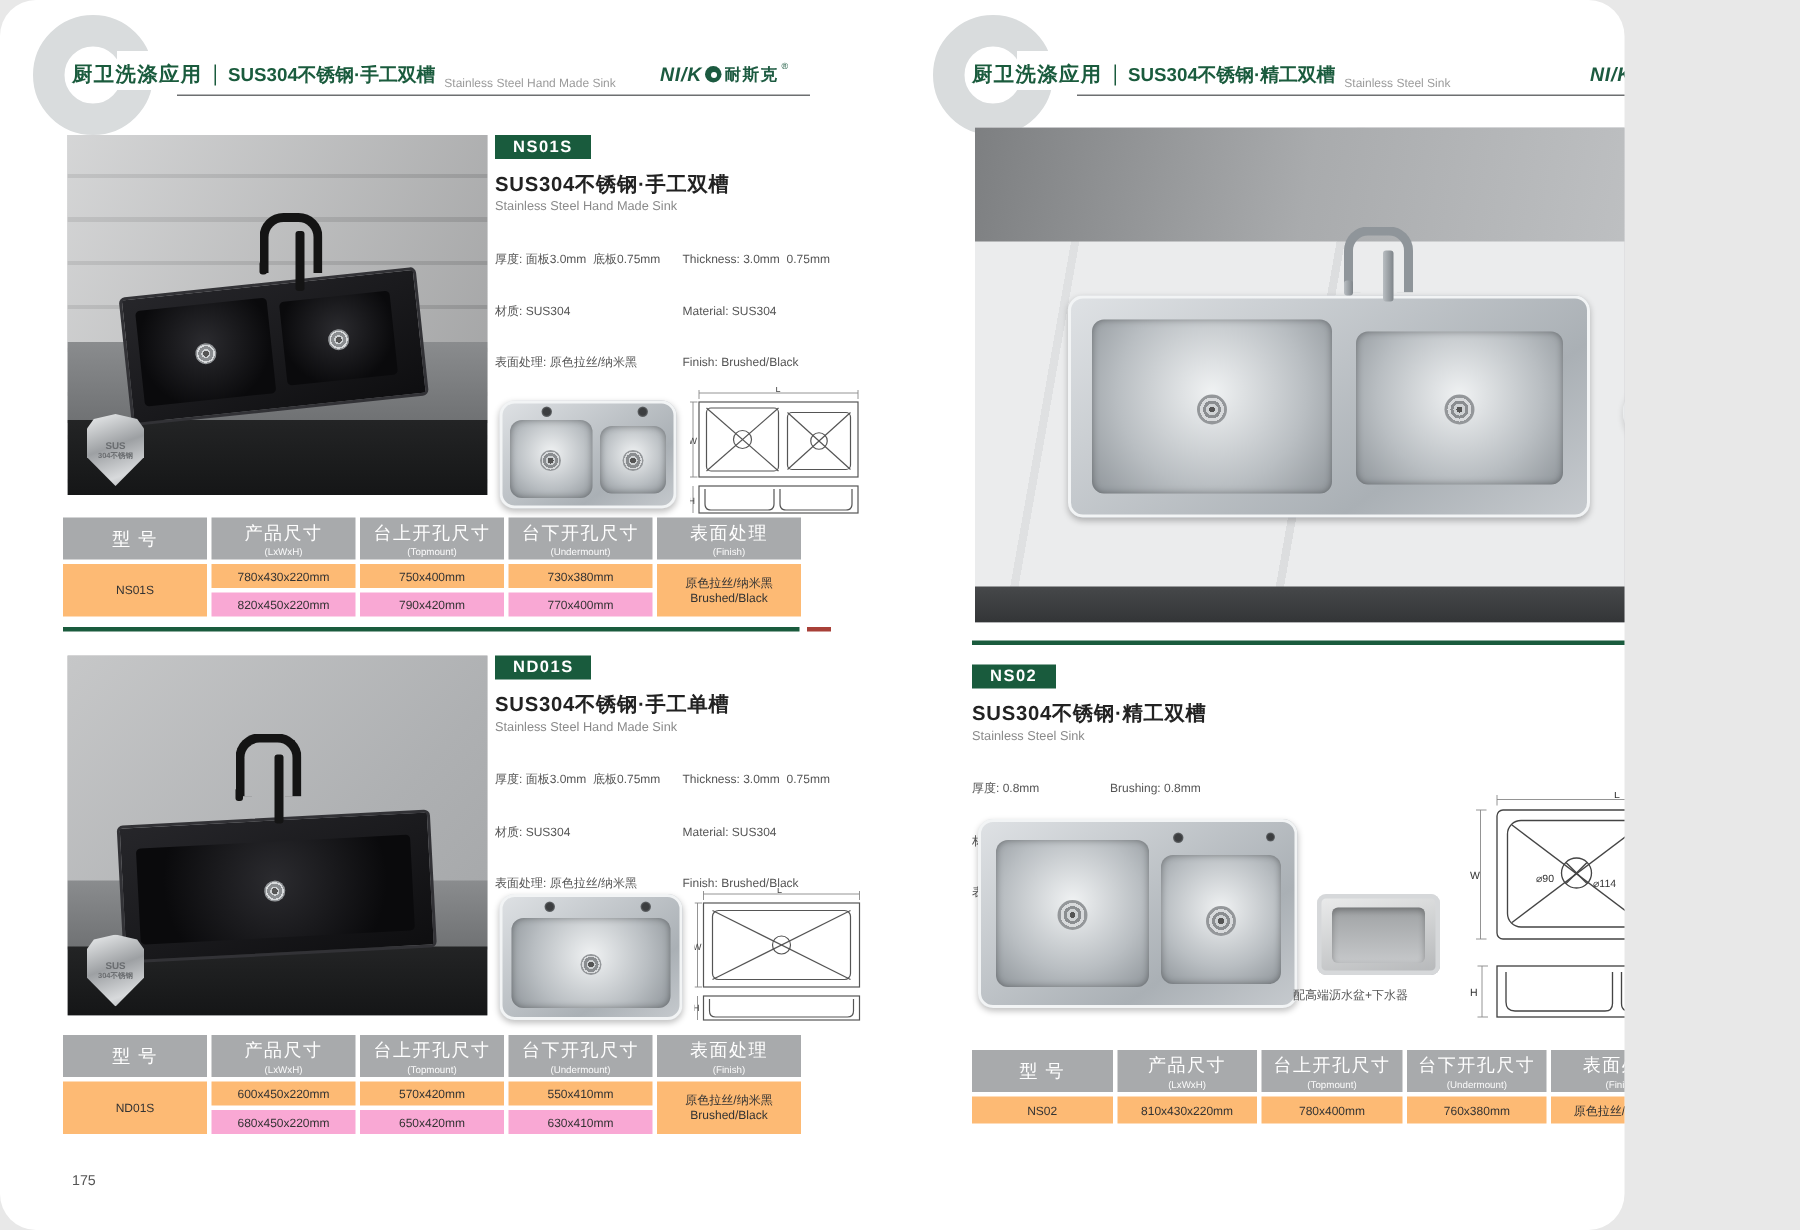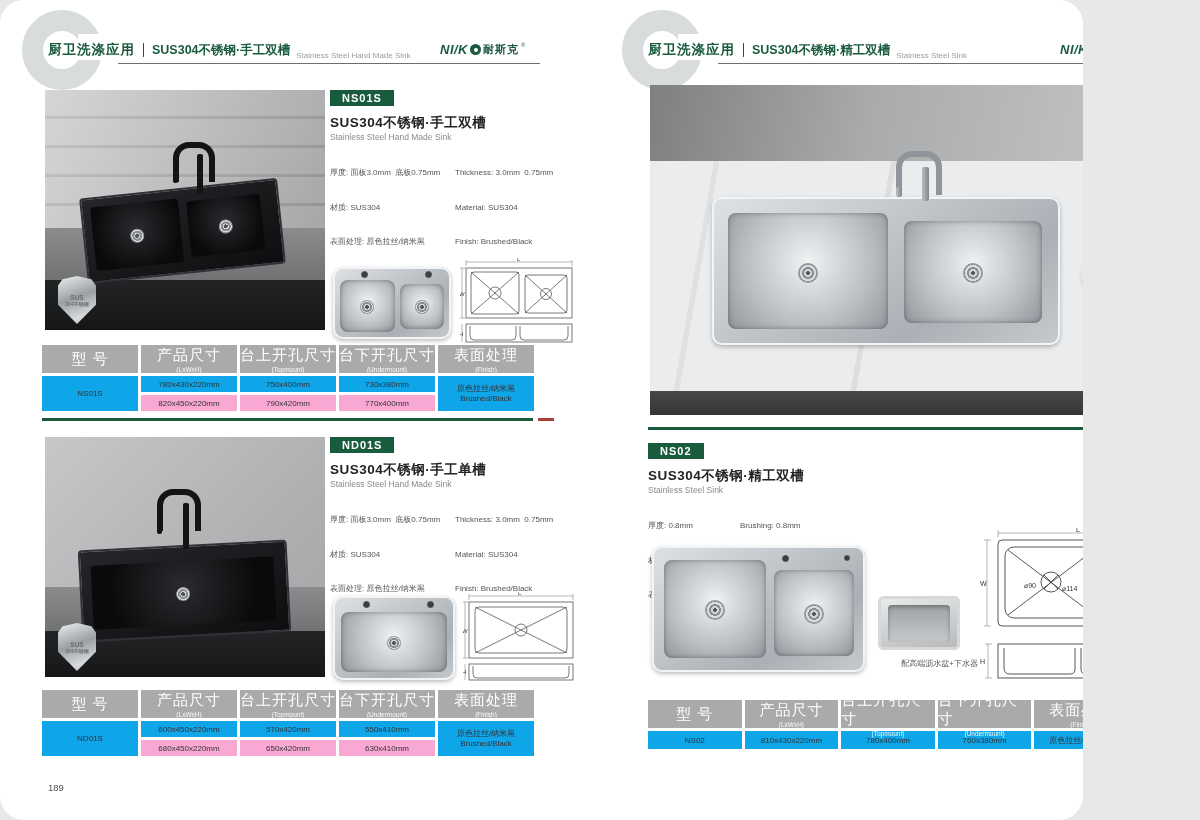--- a/index.html
+++ b/index.html
@@ -26,23 +26,23 @@
   .badge{display:inline-block;background:#195b3d;color:#fff;font-size:11px;font-weight:bold;
          padding:2px 12px;letter-spacing:1px;}
   .p-title{font-size:13.5px;font-weight:bold;color:#222;letter-spacing:0.5px;white-space:nowrap;}
   .p-sub{font-size:8.5px;color:#8a8a8a;margin-top:2px;}
   .spec{font-size:8px;color:#555;line-height:11.5px;white-space:pre-wrap;}
   
   .tbl{display:flex;gap:3px;}
   .tcol{flex:1;display:flex;flex-direction:column;gap:3px;}
   .th{background:#a8aaac;color:#fff;height:28px;display:flex;flex-direction:column;
       align-items:center;justify-content:center;gap:1px;}
-  .thcn{font-size:15px;letter-spacing:1px;}
+  .thcn{font-size:12px;letter-spacing:1px;text-align:right;}
   .then{font-size:6.5px;opacity:.95;}
-  .td{background:#0ea5e9;height:16px;display:flex;align-items:center;justify-content:center;
+  .td{background:#fdba74;height:16px;display:flex;align-items:center;justify-content:center;
       font-size:8px;color:#333;}
   .td.r2{background:#f9a8d4;}
   .td.tall{height:35px;}
   .td.big{height:18px;}
   .td.two{flex-direction:column;line-height:9px;gap:1px;}
   
   .sep{display:flex;gap:5px;height:3px;}
   .sep .g{background:#1a5b3d;height:3px;}
   .sep .r{background:#a84038;height:3px;}
   .pageno{font-size:9.5px;color:#555;}
@@ -70,21 +70,21 @@
   .steelsink{position:absolute;background:linear-gradient(145deg,#dfe2e5,#aab0b5 70%,#c7cbcf);border-radius:10px;box-shadow:inset 0 0 0 2px #f2f4f5, 0 2px 4px rgba(0,0,0,.25);}
   .sbowl{position:absolute;background:radial-gradient(circle at 50% 42%,#f0f2f3,#b9bec2 60%,#8f959a);border-radius:8px;box-shadow:inset 0 0 5px rgba(0,0,0,.35);}
   .hole{position:absolute;width:7px;height:7px;border-radius:50%;background:radial-gradient(circle,#3c3e40 45%,#9aa0a4);}
   .dish{position:absolute;border-radius:50%;background:radial-gradient(circle at 45% 40%,#ffffff,#e9ebec 65%,#cfd2d4);box-shadow:0 2px 4px rgba(0,0,0,.15);}
   .marble{position:absolute;background:
       linear-gradient(100deg,rgba(200,202,204,.35) 0 2%,transparent 2% 14%,rgba(205,207,209,.4) 14% 15%,transparent 15% 46%,rgba(198,200,202,.4) 46% 47%,transparent 47%),
       #ebeced;}
   .wallband{position:absolute;left:0;right:0;top:0;background:linear-gradient(100deg,#7d7f81,#a9abad 45%,#c3c5c7);}
   .basket{background:linear-gradient(165deg,#eceded,#b4b6b8);border-radius:6px;box-shadow:inset 0 0 0 3px #d6d8da;}
   .basket-in{position:absolute;left:10px;right:10px;top:9px;bottom:8px;background:linear-gradient(180deg,#9fa2a4,#c6c8ca);border-radius:4px;box-shadow:inset 0 2px 4px rgba(0,0,0,.3);}
-  .caption{font-size:8px;color:#555;text-align:right;}
+  .caption{font-size:8px;color:#555;text-align:left;}
   svg text{font-family:"Liberation Sans",sans-serif;}
 </style>
 </head>
 <body>
 
 <div id="canvas">
 
   <div class="abs" style="left:0;top:0;width:600px;height:820px;">
     <div class="abs c-mark" style="left:22px;top:10px;"></div>
     <div class="abs c-gap" style="left:78px;top:34px;width:26px;height:26px;"></div>
@@ -327,21 +327,21 @@
             <div class="thcn">表面处理</div>
             <div class="then">(Finish)</div>
           </div>
         <div class="td tall two">
             <span>原色拉丝/纳米黑</span>
             <span>Brushed/Black</span>
           </div>
       </div>
     </div>
 
-    <div class="abs pageno" style="left:48px;top:782px;">189</div>
+    <div class="abs pageno" style="left:48px;top:782px;">175</div>
   </div>
 
   <div class="abs" style="left:600px;top:0;width:600px;height:820px;">
     <div class="abs c-mark" style="left:22px;top:10px;"></div>
     <div class="abs c-gap" style="left:78px;top:34px;width:26px;height:26px;"></div>
 
     <div class="abs hdr" style="left:48px;top:38px;width:512px;">
       <span class="hdr-cat">厨卫洗涤应用</span>
       <span class="hdr-div"></span>
       <span class="hdr-title">SUS304不锈钢·精工双槽</span>

